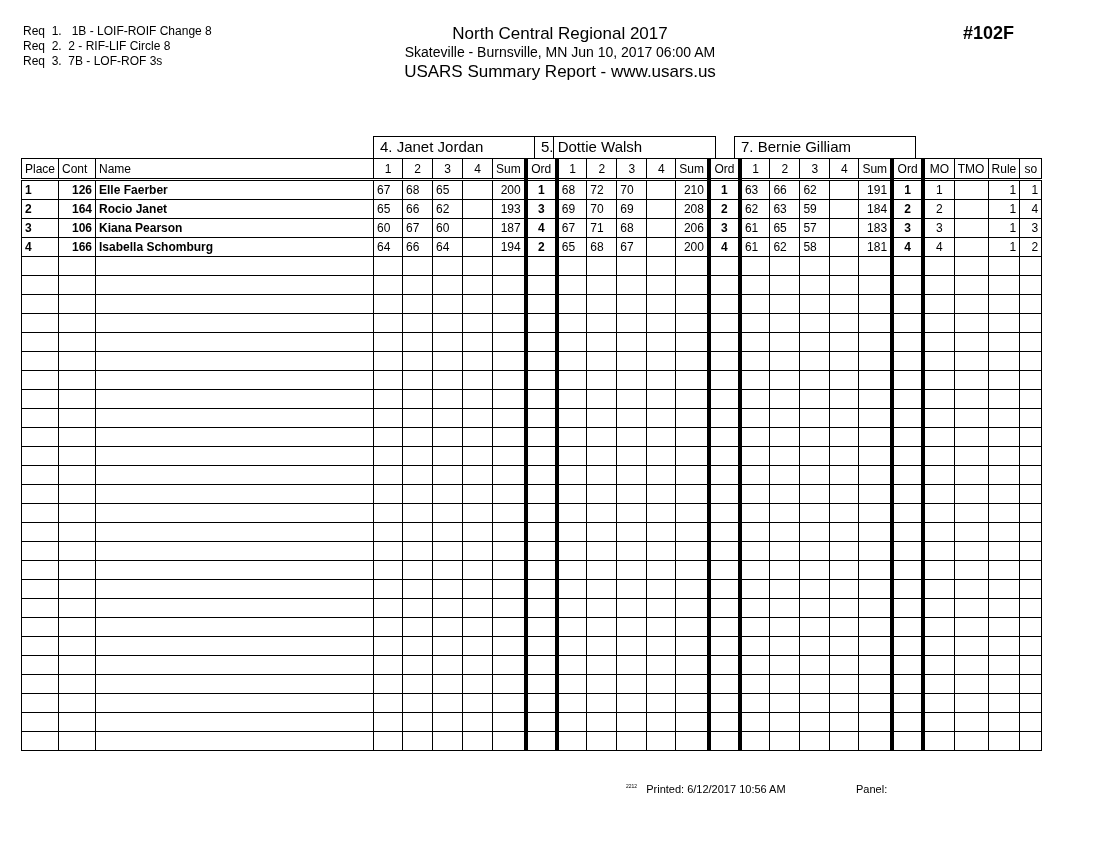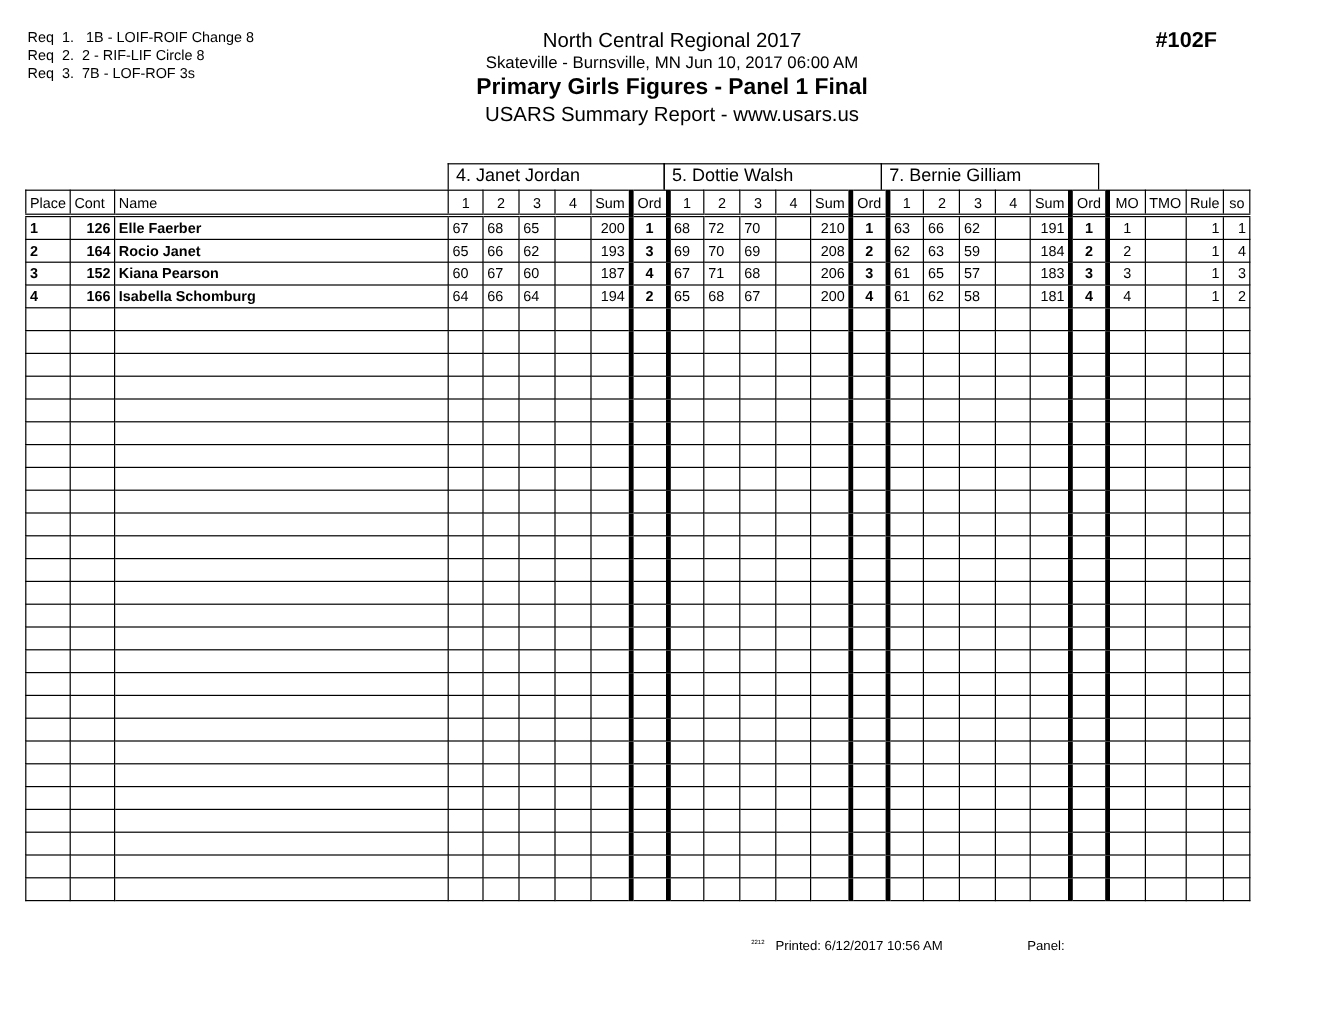--- a/index.html
+++ b/index.html
@@ -38,28 +38,27 @@
 
 <div class="abs reqs">
   <div>Req  1.   1B - LOIF-ROIF Change 8</div>
   <div>Req  2.  2 - RIF-LIF Circle 8</div>
   <div>Req  3.  7B - LOF-ROF 3s</div>
 </div>
 
 <div class="abs title-block">
   <div class="t1">North Central Regional 2017</div>
   <div class="t2">Skateville - Burnsville, MN  Jun 10, 2017  06:00 AM</div>
-  <div class="t3">Primary Girls Figures - Panel 1 Final</div>
   <div class="t4">USARS Summary Report - www.usars.us</div>
 </div>
 
 <div class="abs event-no">#102F</div>
 
 <div class="abs judge-box" style="left:373px; width:181px;">4.  Janet Jordan</div>
-<div class="abs judge-box" style="left:553px; width:182px;">5.  Dottie Walsh</div>
+<div class="abs judge-box" style="left:534px; width:182px;">5.  Dottie Walsh</div>
 <div class="abs judge-box" style="left:734px; width:182px;">7.  Bernie Gilliam</div>
 
 <table class="grid">
   <colgroup>
     <col style="width:37px">
       <col style="width:37px">
       <col style="width:278px">
     <col style="width:29px">
       <col style="width:30px">
       <col style="width:30px">
@@ -164,21 +163,21 @@
         <td class="num-l"></td>
         <td class="num-r thick">184</td>
         <td class="num-c bold thick">2</td>
         <td class="num-c">2</td>
         <td class="num-c"></td>
         <td class="num-r">1</td>
         <td class="num-r">4</td>
       </tr>
       <tr>
         <td class="bold num-l">3</td>
-        <td class="bold num-r">152</td>
+        <td class="bold num-r">106</td>
         <td class="bold">Kiana Pearson</td>
         <td class="num-l">60</td>
         <td class="num-l">67</td>
         <td class="num-l">60</td>
         <td class="num-l"></td>
         <td class="num-r thick">187</td>
         <td class="num-c bold thick">4</td>
         <td class="num-l">67</td>
         <td class="num-l">71</td>
         <td class="num-l">68</td>

